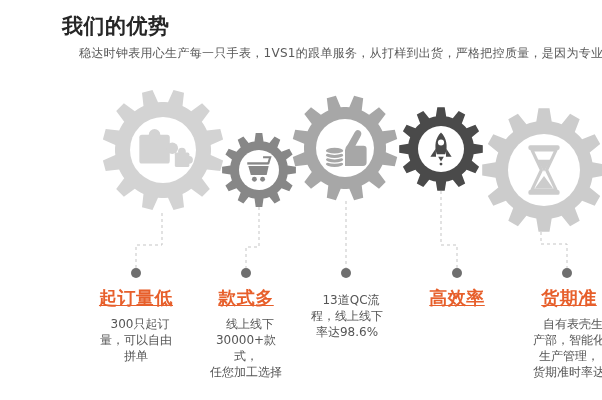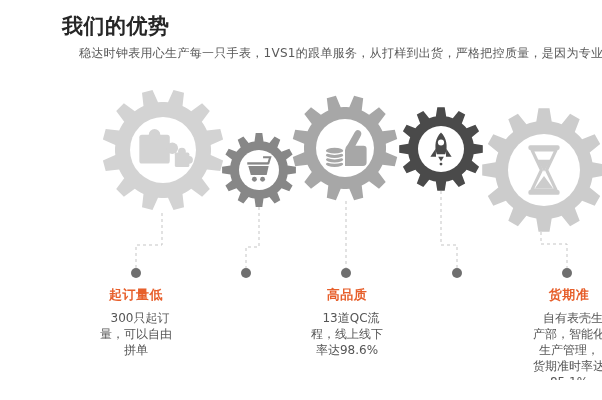--- a/index.html
+++ b/index.html
@@ -4,21 +4,21 @@
 <style>
   html,body{margin:0;padding:0;background:#fff;}
   #stage{position:relative;width:602px;height:380px;background:#fff;overflow:hidden;
          font-family:"DejaVu Sans","Liberation Sans",sans-serif;margin-left:44px;}
   #gfx{position:absolute;left:0;top:0;}
   .header{position:absolute;left:18px;top:12px;}
   .page-title{font-size:21px;font-weight:bold;color:var(--title-col,#262626);letter-spacing:0.5px;}
   .subtitle{position:absolute;left:35px;top:45px;font-size:12px;color:var(--subtitle-col,#595959);
             white-space:nowrap;letter-spacing:0.3px;}
   .col{position:absolute;top:286px;width:90px;text-align:center;}
-  .col-title{font-size:13px;font-weight:bold;color:var(--accent,#e75f2b);letter-spacing:0.5px;}
+  .col-title{font-size:18px;font-weight:bold;color:var(--accent,#e75f2b);letter-spacing:0.5px;text-decoration:underline;}
   .col-body{width:78px;margin:6px auto 0;text-align:center;font-size:12px;line-height:16px;
             color:var(--body-col,#555555);white-space:pre-line;text-indent:8px;}
 </style>
 </head>
 <body>
 
 <div id="stage">
   <svg id="gfx" width="602" height="400">
       <g>
         <path d="M166.7,155.0L179.1,160.5L176.3,171.0L162.9,169.5L161.4,172.5L159.7,175.4L157.8,178.2L165.8,189.1L158.1,196.8L147.2,188.8L144.4,190.7L141.5,192.4L138.5,193.9L140.0,207.3L129.5,210.1L124.0,197.7L120.7,198.0L117.3,198.0L114.0,197.7L108.5,210.1L98.0,207.3L99.5,193.9L96.5,192.4L93.6,190.7L90.8,188.8L79.9,196.8L72.2,189.1L80.2,178.2L78.3,175.4L76.6,172.5L75.1,169.5L61.7,171.0L58.9,160.5L71.3,155.0L71.0,151.7L71.0,148.3L71.3,145.0L58.9,139.5L61.7,129.0L75.1,130.5L76.6,127.5L78.3,124.6L80.2,121.8L72.2,110.9L79.9,103.2L90.8,111.2L93.6,109.3L96.5,107.6L99.5,106.1L98.0,92.7L108.5,89.9L114.0,102.3L117.3,102.0L120.7,102.0L124.0,102.3L129.5,89.9L140.0,92.7L138.5,106.1L141.5,107.6L144.4,109.3L147.2,111.2L158.1,103.2L165.8,110.9L157.8,121.8L159.7,124.6L161.4,127.5L162.9,130.5L176.3,129.0L179.1,139.5L166.7,145.0L167.0,148.3L167.0,151.7Z" fill="#d3d3d3"></path>
@@ -93,27 +93,33 @@
     <div class="page-title">我们的优势</div>
   </div>
   <div class="subtitle">稳达时钟表用心生产每一只手表，1VS1的跟单服务，从打样到出货，严格把控质量，是因为专业对品质的偏执</div>
 
   <div class="col" style="left:47px">
     <div class="col-title">起订量低</div>
     <div class="col-body">300只起订
 量，可以自由
 拼单</div>
   </div>
+  <div class="col" style="left:157px">
+    <div class="col-title">款式多</div>
+    <div class="col-body">线上线下
+30000+款式，
+任您加工选择</div>
+  </div>
   <div class="col" style="left:258px">
-    <div class="col-title">高品质</div>
     <div class="col-body">13道QC流
 程，线上线下
 率达98.6%</div>
   </div>
   <div class="col" style="left:368px">
+    <div class="col-title">高效率</div>
   </div>
   <div class="col" style="left:480px">
     <div class="col-title">货期准</div>
     <div class="col-body">自有表壳生
 产部，智能化
 生产管理，
 货期准时率达
 85.1%</div>
   </div>
 </div>

